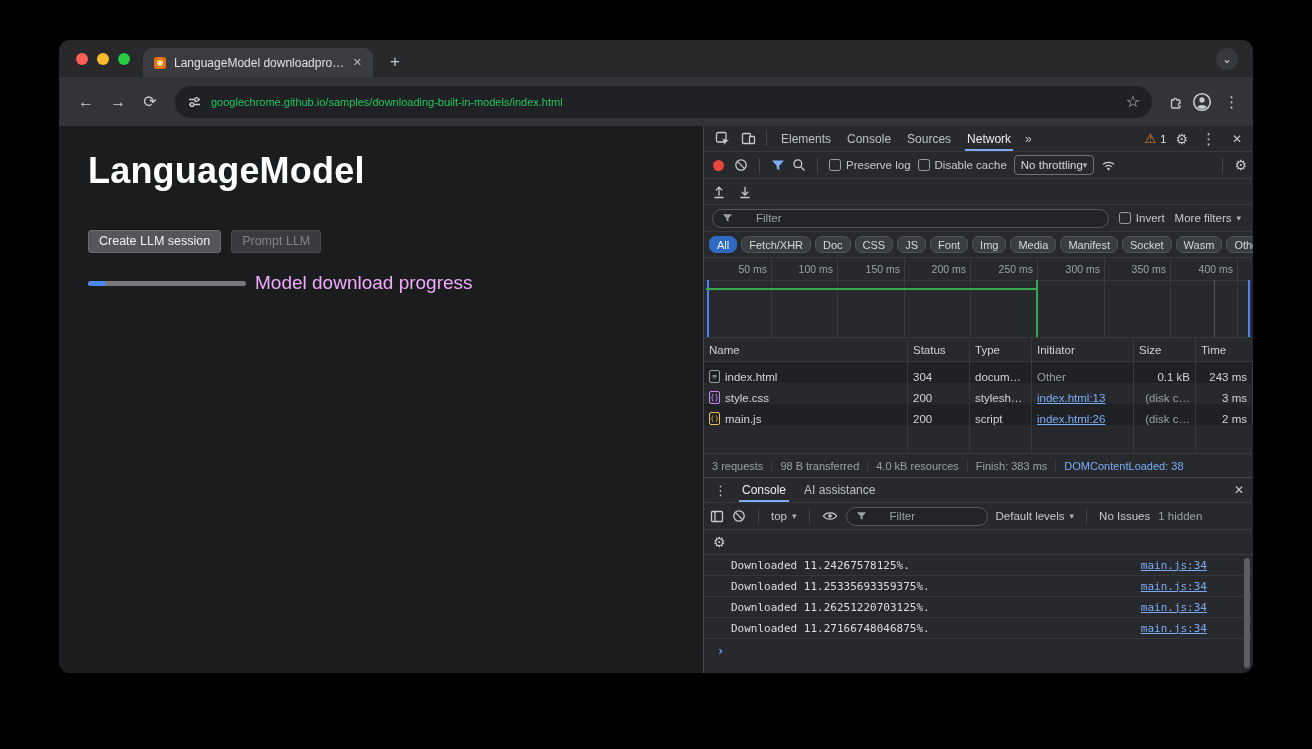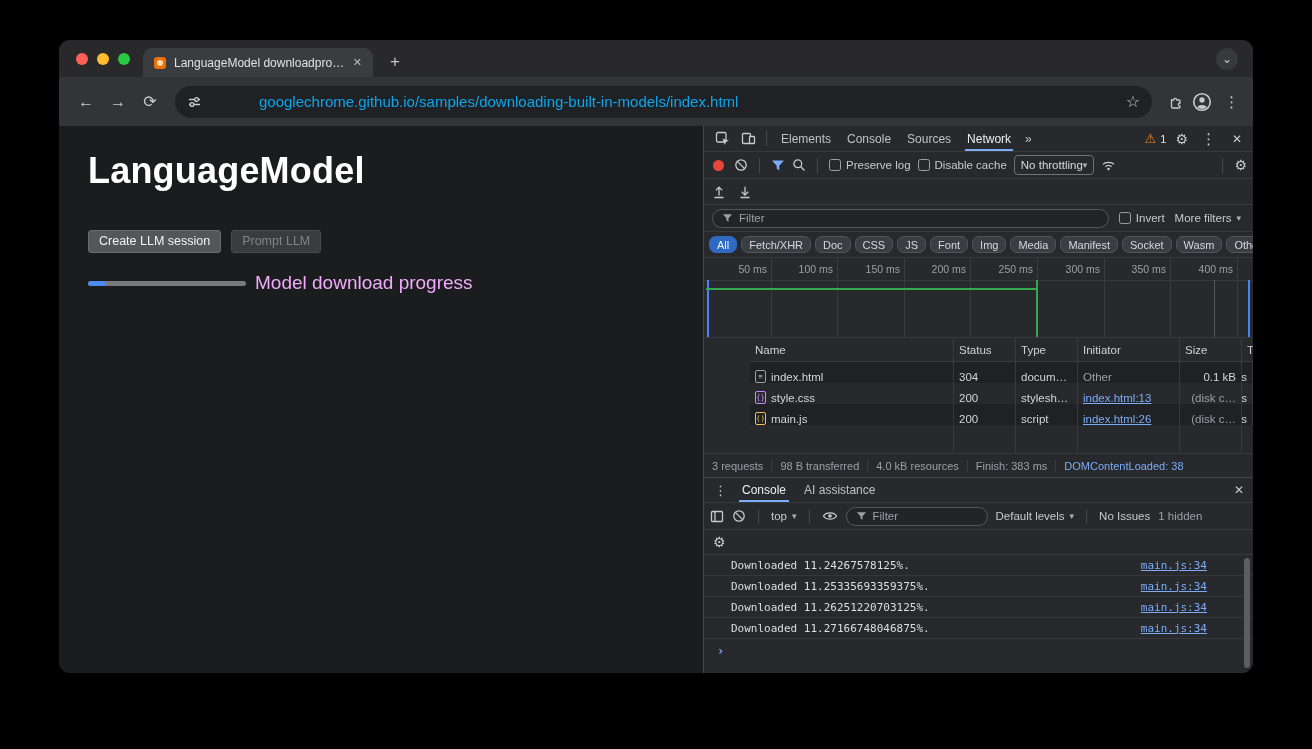--- a/index.html
+++ b/index.html
@@ -39,21 +39,21 @@
     background:#38393d; color:#c7cacf; font-size:12px; display:flex; align-items:center; justify-content:center;
   }
 
   
   .toolbar { flex:0 0 49px; background:#333438; display:flex; align-items:center; padding:0 10px 0 12px; gap:2px; }
   .navbtn { width:30px; height:30px; display:flex; align-items:center; justify-content:center; color:#c7cacf; font-size:16px; border-radius:50%; }
   .urlpill {
     flex:1; height:32px; background:#202124; border-radius:16px;
     display:flex; align-items:center; gap:10px; padding:0 12px; margin:0 8px 0 8px; min-width:0;
   }
-  .url { flex:1; font-size:15px; color:#0ea5e9; white-space:nowrap; overflow:hidden;margin-left:48px; }
+  .url { flex:1; font-size:11px; color:#22c55e; white-space:nowrap; overflow:hidden; }
   .url-star { color:#c7cacf; font-size:16px; line-height:1; }
   .toolbar-right { display:flex; align-items:center; gap:8px; padding-left:6px; }
   .kebab { color:#c7cacf; font-size:15px; padding:0 4px; }
 
   
   .content { flex:1; display:flex; min-height:0; }
 
   
   .page { flex:1; background:#1b1c1e; padding:24px 0 0 29px; color:#fff; min-width:0; }
   .page h1 { font-size:36px; font-weight:700; letter-spacing:.2px; }
@@ -100,21 +100,21 @@
     height:20px; padding:0 6px; color:#d5d8dc;
   }
   .caret { font-size:9px; color:#aeb1b6; }
 
   
   .io-row { flex:0 0 26px; padding:0 8px; gap:12px; }
 
   
   .filter-row { flex:0 0 27px; padding:0 8px; gap:10px; }
   .filter-pill {
-    display:flex; align-items:center; gap:6px; border:1px solid #55575b; border-radius:11px;
+    display:flex; align-items:center; gap:23px; border:1px solid #55575b; border-radius:11px;
     height:19px; padding:0 9px; background:#232427;
   }
   .filter-pill.grow { flex:1; }
   .filter-pill input {
     flex:1; background:transparent; border:none; outline:none; color:#d5d8dc;
     font-size:11.5px; font-family:"Liberation Sans", sans-serif; min-width:0;
   }
   .filter-pill input::placeholder { color:#9aa0a6; }
   .dim-label { color:#c6c9ce; display:flex; align-items:center; gap:5px; white-space:nowrap; }
 
@@ -131,21 +131,21 @@
   .tl-ruler { position:absolute; left:0; right:0; top:22px; height:1px; background:#38393d; }
   .gl { position:absolute; top:0; bottom:0; width:1px; background:#3a3b3f; }
   .tick { position:absolute; top:5px; width:58px; text-align:right; font-size:10.5px; color:#9aa0a6; }
   .tick:nth-of-type(1){left:5px;} .tick:nth-of-type(2){left:71px;} .tick:nth-of-type(3){left:138px;}
   .tick:nth-of-type(4){left:204px;} .tick:nth-of-type(5){left:271px;} .tick:nth-of-type(6){left:338px;}
   .tick:nth-of-type(7){left:404px;} .tick:nth-of-type(8){left:471px;}
   .mk { position:absolute; }
 
   
   .nt-wrap { flex:1; display:flex; flex-direction:column; min-height:0; overflow:hidden; }
-  .nt-head, .nt-body, .nt-filler { display:grid; grid-template-columns:204px 62px 62px 102px 62px 1fr;margin-left:46px; }
+  .nt-head, .nt-body, .nt-filler { display:grid; grid-template-columns:204px 62px 62px 102px 62px 1fr; }
   .nt-head { flex:0 0 24px; border-bottom:1px solid #38393d; }
   .nt-hcell { display:flex; align-items:center; padding:0 5px; border-right:1px solid #38393d; color:#cfd2d6; }
   .nt-hcell:last-child { border-right:none; }
   .nt-body { grid-auto-rows:21px; }
   .nt-cell { display:flex; align-items:flex-end; gap:5px; padding:0 5px; border-right:1px solid #38393d; overflow:hidden; white-space:nowrap; color:#d2d5d9; }
   .nt-cell.odd { background:#202124; }
   .nt-cell.r { justify-content:flex-end; }
   .nt-cell.dim { color:#9aa0a6; }
   .nt-cell.link { color:#7cacf8; text-decoration:underline; }
   .nt-filler { flex:1; }

